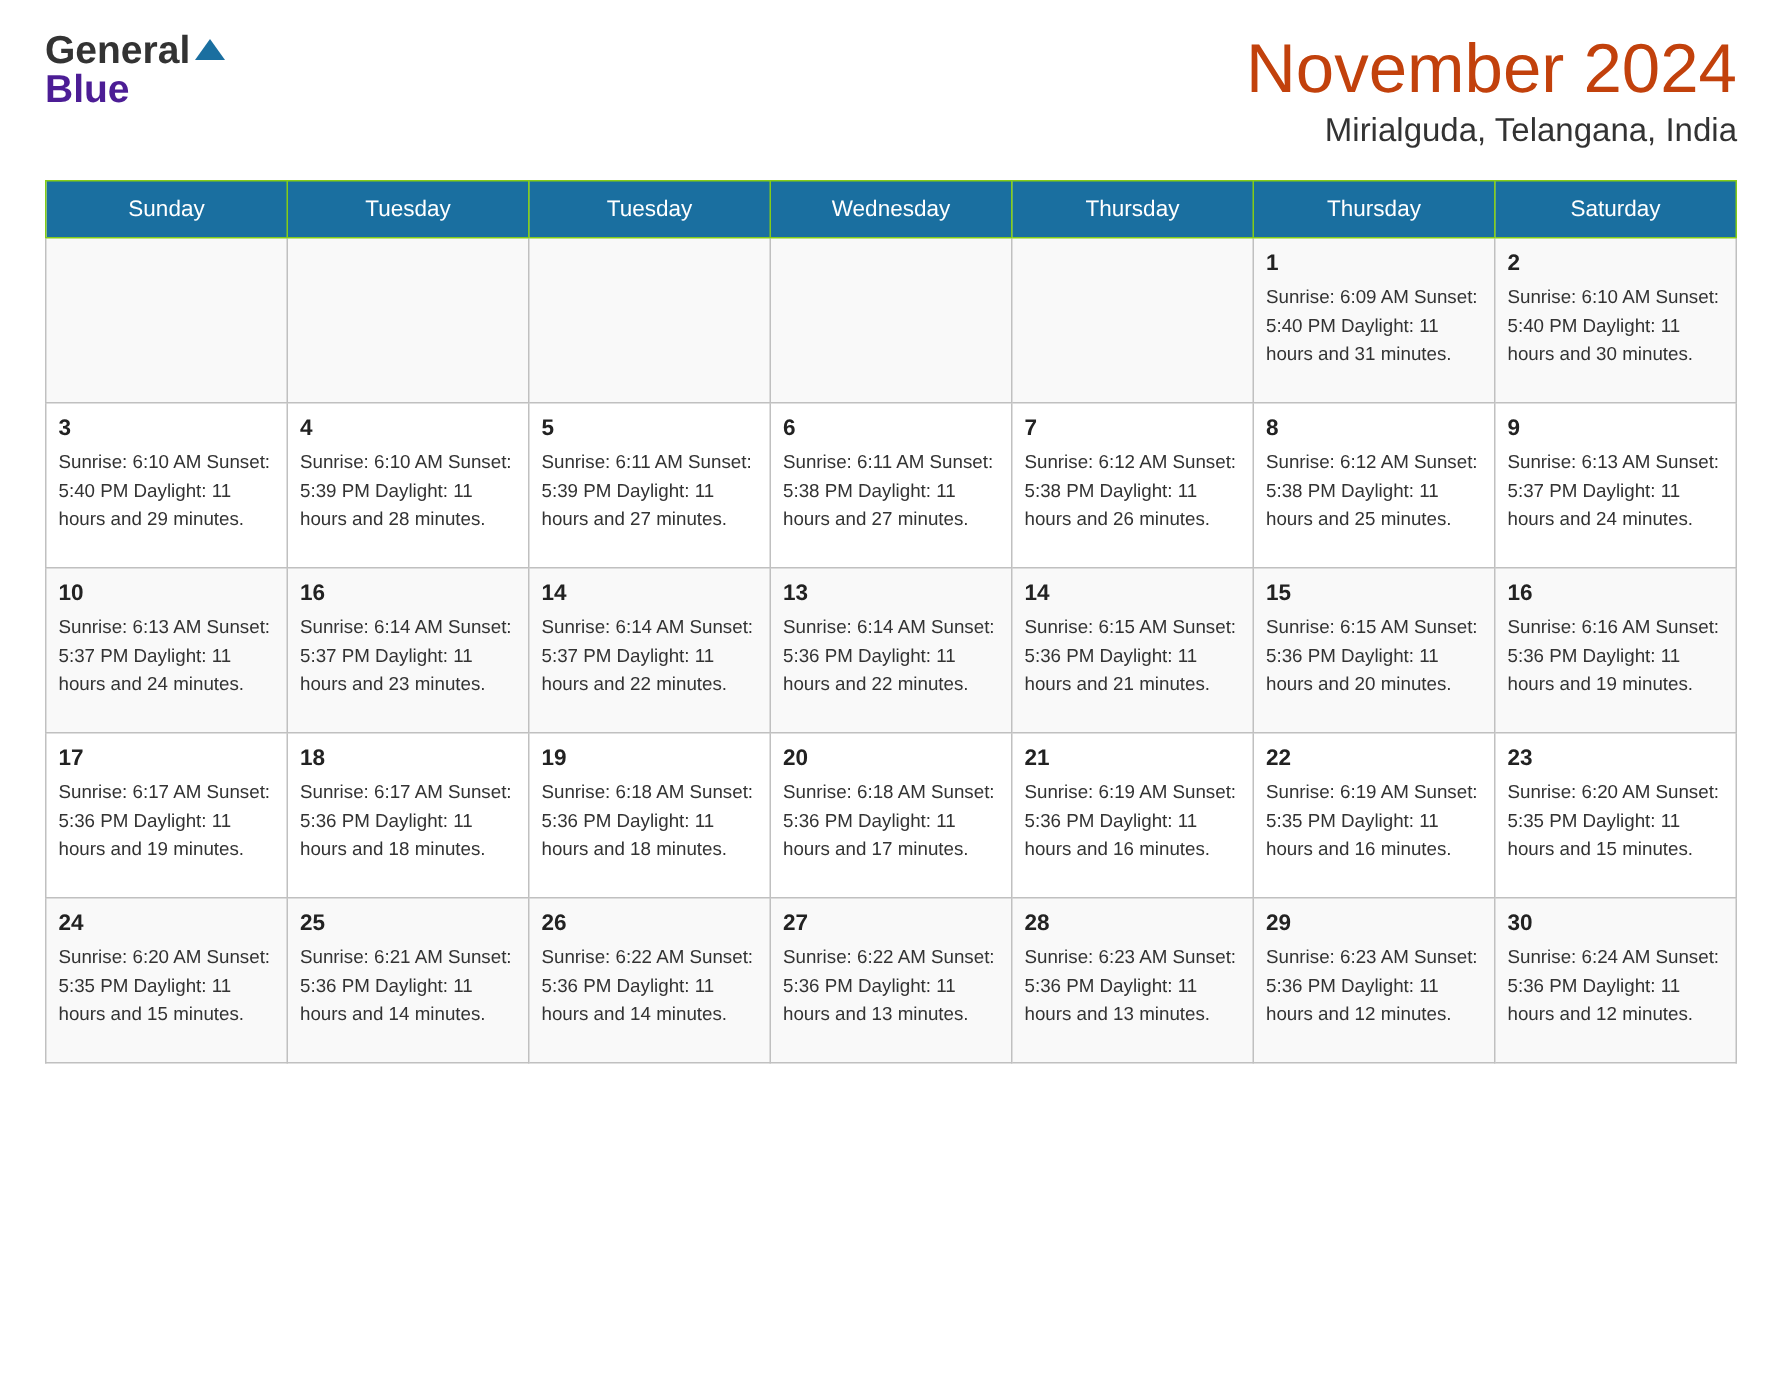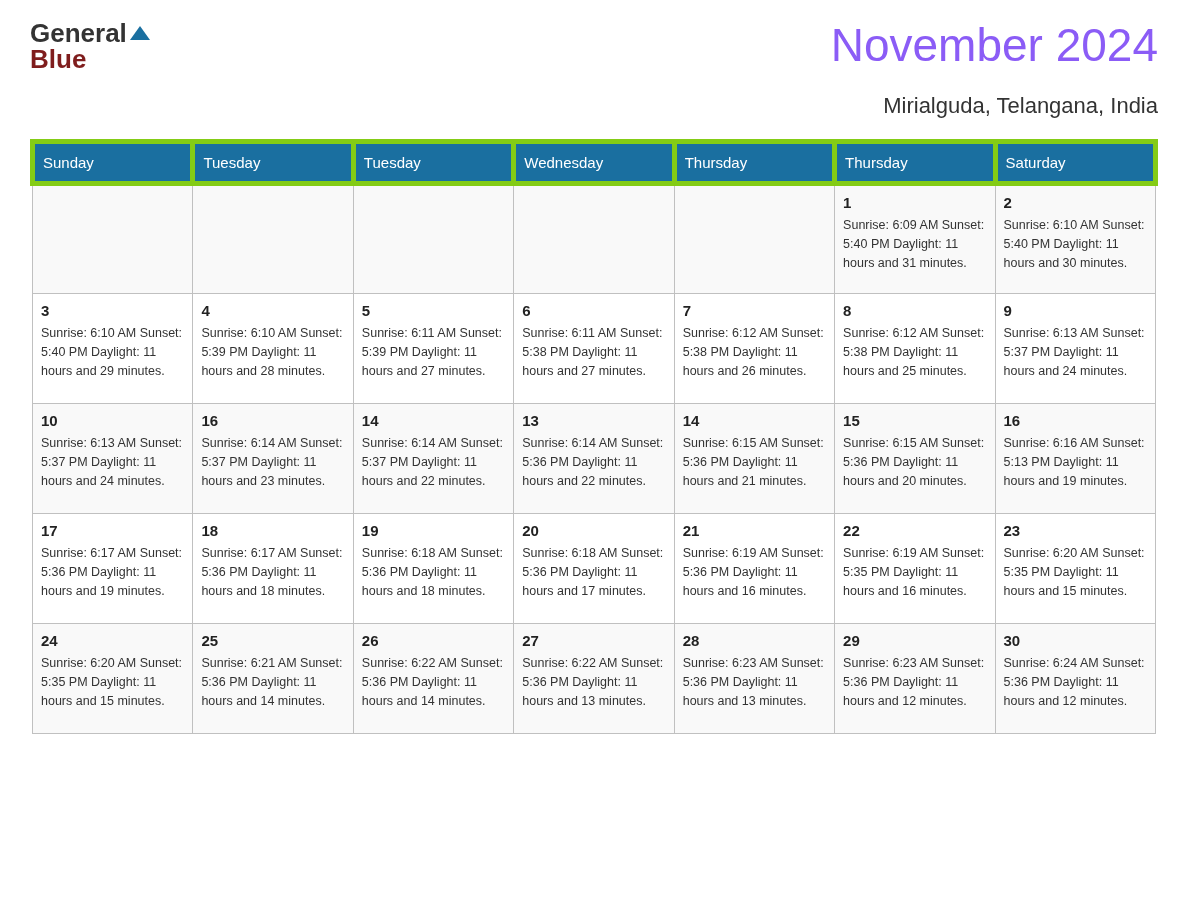--- a/index.html
+++ b/index.html
@@ -24,52 +24,52 @@
     }
     .logo-general {
       font-size: 26px;
       font-weight: bold;
       color: #333;
       line-height: 1;
     }
     .logo-blue {
       font-size: 26px;
       font-weight: bold;
-      color: #7f1d1d;
+      color: #4c1d95;
       line-height: 1;
       display: flex;
       align-items: center;
     }
     .title-section {
       text-align: right;
     }
     .month-title {
       font-size: 46px;
       font-weight: normal;
-      color: #8b5cf6;
+      color: #c2410c;
       line-height: 1.1;
     }
     .location {
       font-size: 22px;
       color: #333;
-      margin-top: 22px;
+      margin-top: 3px;
     }
     .calendar {
       width: 100%;
       border-collapse: collapse;
       border: 1px solid #b0b0b0;
     }
     .calendar th {
       background-color: #1a6fa0;
       color: #fff;
       font-size: 15px;
       font-weight: normal;
       padding: 10px 8px;
-      text-align: left;
-      border: 5px solid #84cc16;
+      text-align: center;
+      border: 1px solid #84cc16;
     }
     .calendar td {
       vertical-align: top;
       border: 1px solid #c0c0c0;
       padding: 6px 8px;
       width: 14.28%;
       min-height: 90px;
       height: 110px;
       font-size: 13px;
       line-height: 1.5;
@@ -239,21 +239,21 @@
         <td>
           <span class="day-number">15</span>
           <div class="day-info">Sunrise: 6:15 AM
 Sunset: 5:36 PM
 Daylight: 11 hours
 and 20 minutes.</div>
         </td>
         <td>
           <span class="day-number">16</span>
           <div class="day-info">Sunrise: 6:16 AM
-Sunset: 5:13 PM
+Sunset: 5:36 PM
 Daylight: 11 hours
 and 19 minutes.</div>
         </td>
       </tr>
       <tr>
         <td>
           <span class="day-number">17</span>
           <div class="day-info">Sunrise: 6:17 AM
 Sunset: 5:36 PM
 Daylight: 11 hours

